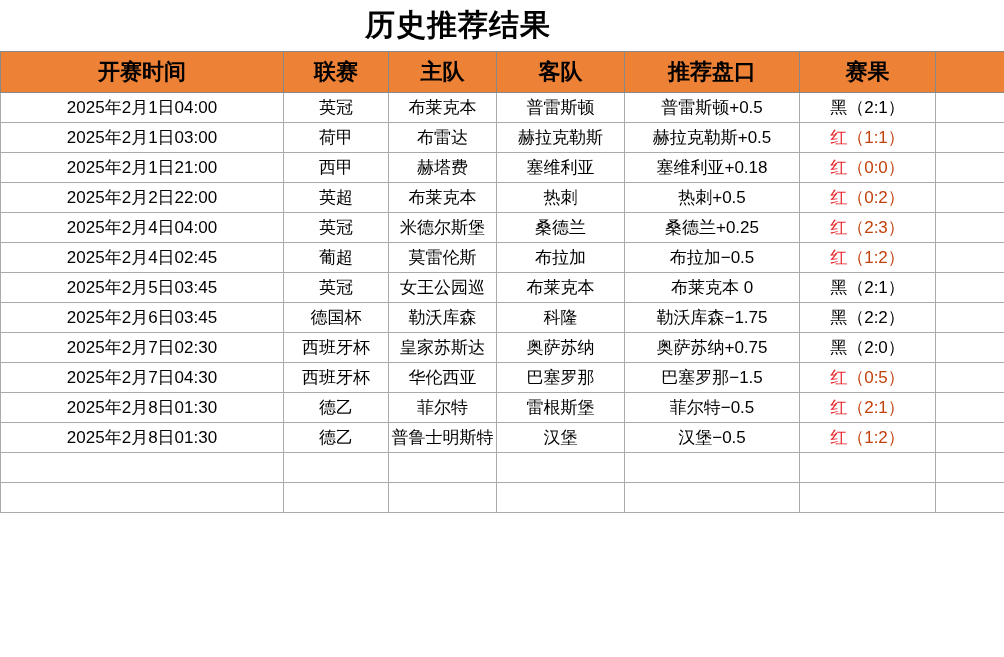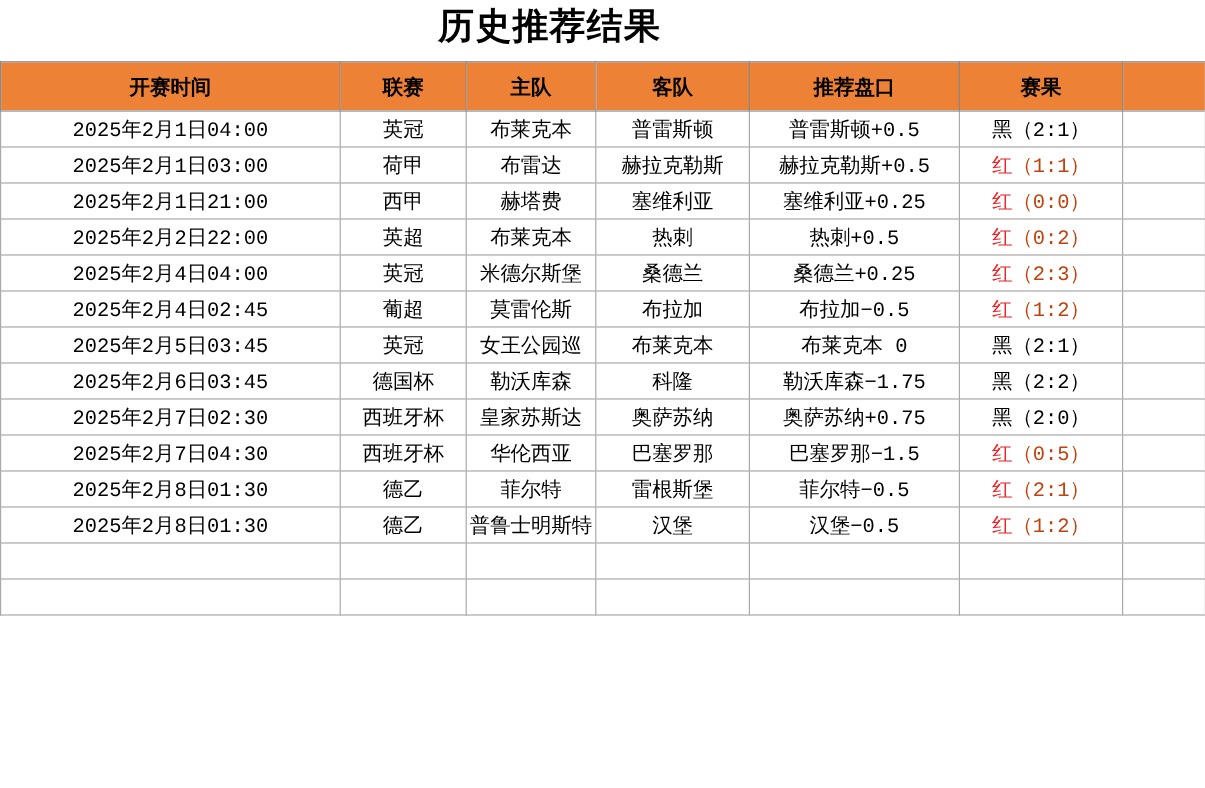--- a/index.html
+++ b/index.html
@@ -11,21 +11,20 @@
     height: 657px;
     background: #ffffff;
     font-family: "Liberation Sans", sans-serif;
     overflow: hidden;
   }
   .page {
     position: relative;
     width: 916px;
     height: 657px;
     box-sizing: border-box;
-    font-family: Liberation Mono, monospace;
   }
   .title {
     text-align: center;
     font-size: 30px;
     font-weight: bold;
     color: #000000;
     line-height: 46px;
     padding-top: 2px;
     letter-spacing: 1px;
   }
@@ -42,21 +41,21 @@
     text-align: center;
     height: 29px;
     padding: 0 2px;
     overflow: hidden;
     white-space: nowrap;
     font-weight: normal;
   }
   table.sheet thead th {
     background: #ed8136;
     font-weight: bold;
-    font-size: 17px;
+    font-size: 22px;
     height: 40px;
     border: 1px solid #888888;
     margin-left: 34px;
   }
   
   col.c-time  { width: 283px; }
   col.c-league{ width: 105px; }
   col.c-home  { width: 108px; }
   col.c-away  { width: 128px; }
   col.c-odds  { width: 175px; }
@@ -120,21 +119,21 @@
           <td>赫拉克勒斯</td>
           <td>赫拉克勒斯+0.5</td>
           <td class="res-cell"><span class="res-label res-red">红</span><span class="score-red">（1:1）</span></td>
           <td class="pad"></td>
         </tr>
         <tr>
           <td>2025年2月1日21:00</td>
           <td>西甲</td>
           <td>赫塔费</td>
           <td>塞维利亚</td>
-          <td>塞维利亚+0.25</td>
+          <td>塞维利亚+0.18</td>
           <td class="res-cell"><span class="res-label res-red">红</span><span class="score-red">（0:0）</span></td>
           <td class="pad"></td>
         </tr>
         <tr>
           <td>2025年2月2日22:00</td>
           <td>英超</td>
           <td>布莱克本</td>
           <td>热刺</td>
           <td>热刺+0.5</td>
           <td class="res-cell"><span class="res-label res-red">红</span><span class="score-red">（0:2）</span></td>

